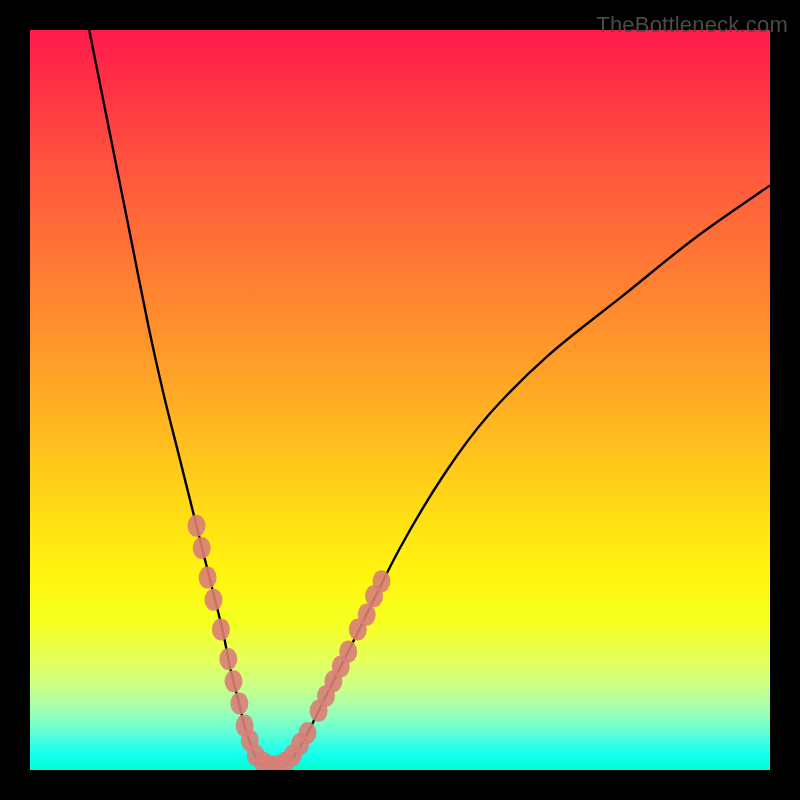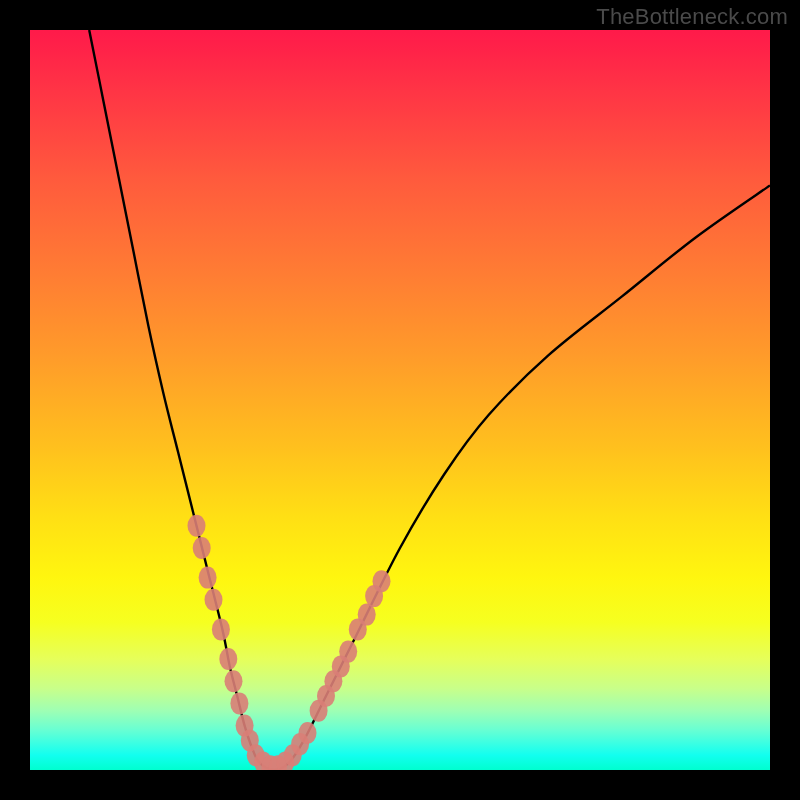--- a/index.html
+++ b/index.html
@@ -43,21 +43,21 @@
       #c8ff8a 89%,
       #9effb4 92%,
       #6affd2 94.5%,
       #38ffe4 96.5%,
       #12ffef 98%,
       #00ffcf 100%
     );
   }
   .watermark {
     position: absolute;
-    top: 4px;
+    top: 12px;
     right: 12px;
     color: #4a4a4a;
     font-size: 22px;
     font-weight: 500;
     letter-spacing: 0.2px;
     user-select: none;
   }
   svg.curve {
     position: absolute;
     left: 0; top: 0;

